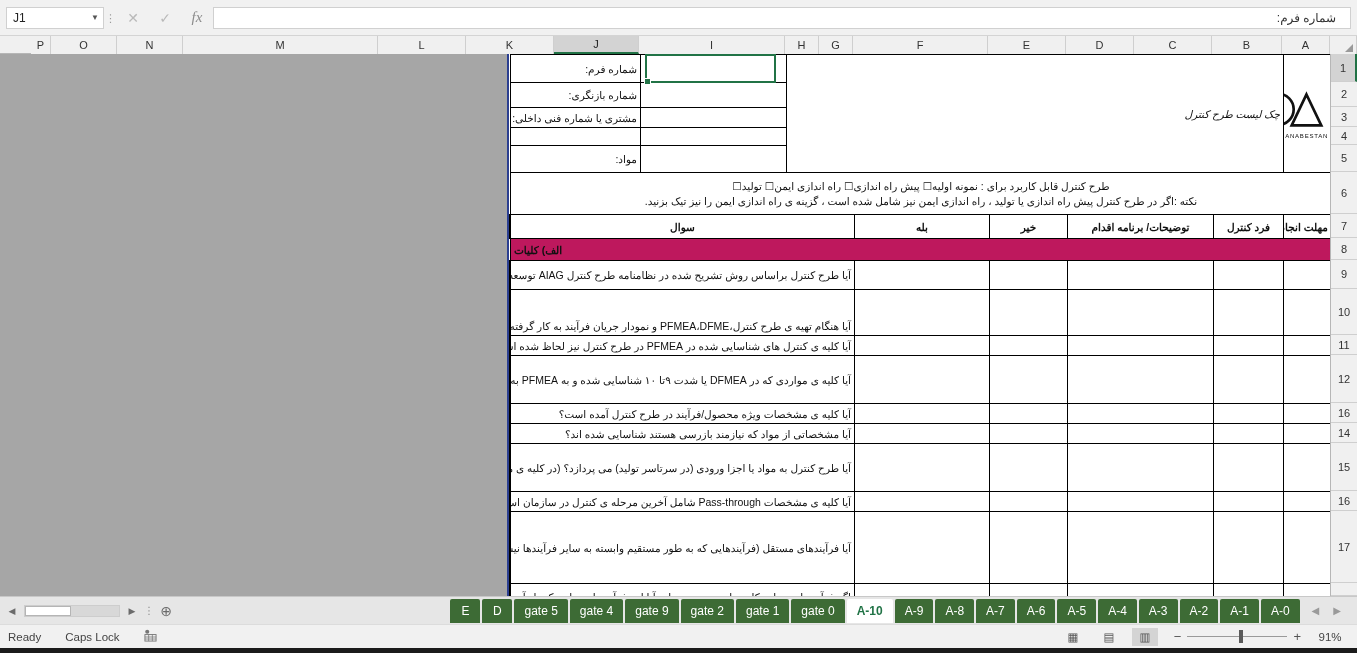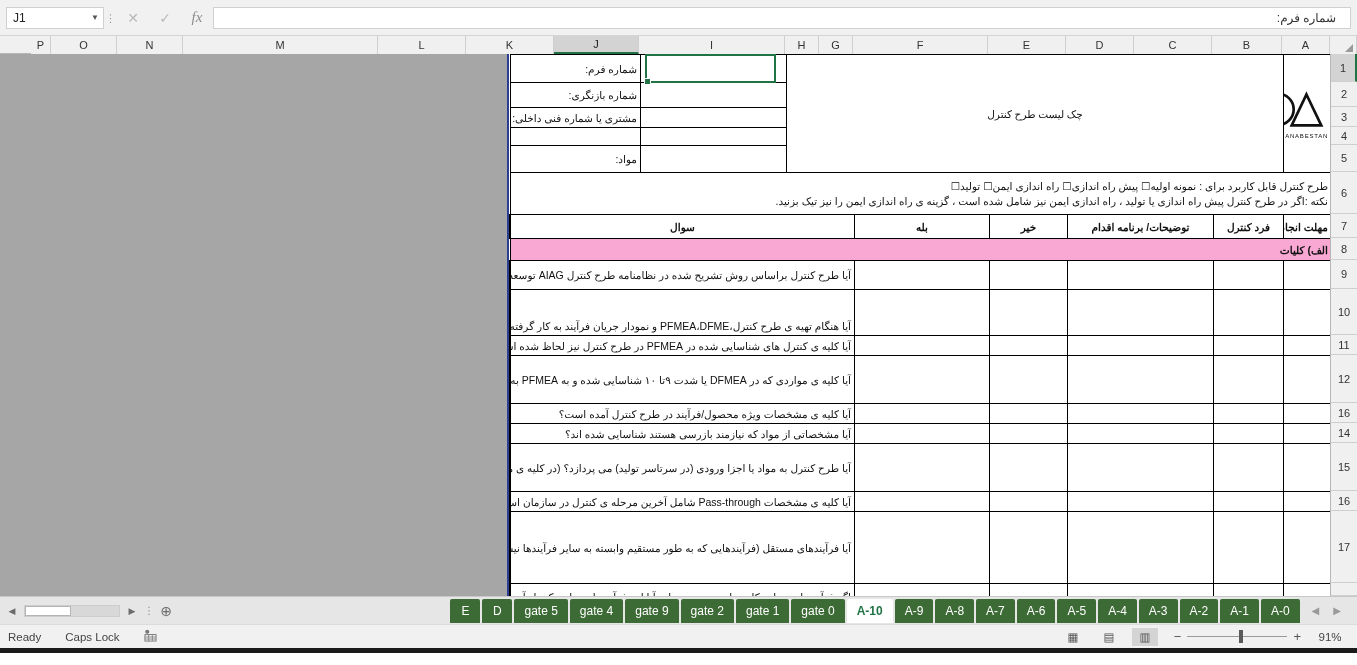--- a/index.html
+++ b/index.html
@@ -117,39 +117,39 @@
   table.sheet td {
     border: 1px solid #000;
     font-size: 10.5px;
     color: #111;
     padding: 1px 3px;
     vertical-align: middle;
     overflow: hidden;
     white-space: nowrap;
   }
   .logo-cell { text-align: center; vertical-align: middle; }
-  .title-cell { text-align: center; font-size: 17px; color: #1a1a1a; font-family: "Liberation Serif", serif; }
+  .title-cell { font-size: 17px; color: #1a1a1a; font-family: "Liberation Serif", serif; font-style: italic; }
   .label-cell {
     text-align: right; font-size: 11px; color: #111;
     border-top: none; border-bottom: none; border-left: none; border-right: 1px solid #000;
   }
   .label-cell.first { border-top: 1px solid #000; }
   .label-cell.last  { border-bottom: 1px solid #000; }
   .val-cell { border-top: none; border-bottom: 1px solid #cfcfcf; border-left: 1px solid #000; border-right:none; }
 
-  .instr-cell { text-align: right; font-size: 10px; color: #111; padding: 3px 4px; }
+  .instr-cell { text-align: center; font-size: 10px; color: #111; padding: 3px 4px; }
   .instr-line { line-height: 15px; }
 
   .hdr-cell {
     text-align: center; font-weight: bold; font-size: 11px;
     background: #ffffff; color: #000; padding: 3px 2px;
   }
   .section-cell {
-    text-align: right; font-weight: bold; font-size: 11px;
-    background: #f9a8d4; color: #000; padding: 3px;
+    text-align: left; font-weight: bold; font-size: 11px;
+    background: #be185d; color: #000; padding: 3px;
   }
   .num-cell { text-align: center; font-size: 10.5px; }
   .q-cell { text-align: right; font-size: 10.5px; white-space: normal; line-height: 16px; padding: 2px 5px; }
   .blank-cell { background: #fff; }
 
   
   .sel-box {
     position: absolute;
     border: 2px solid #217346;
     pointer-events: none;

